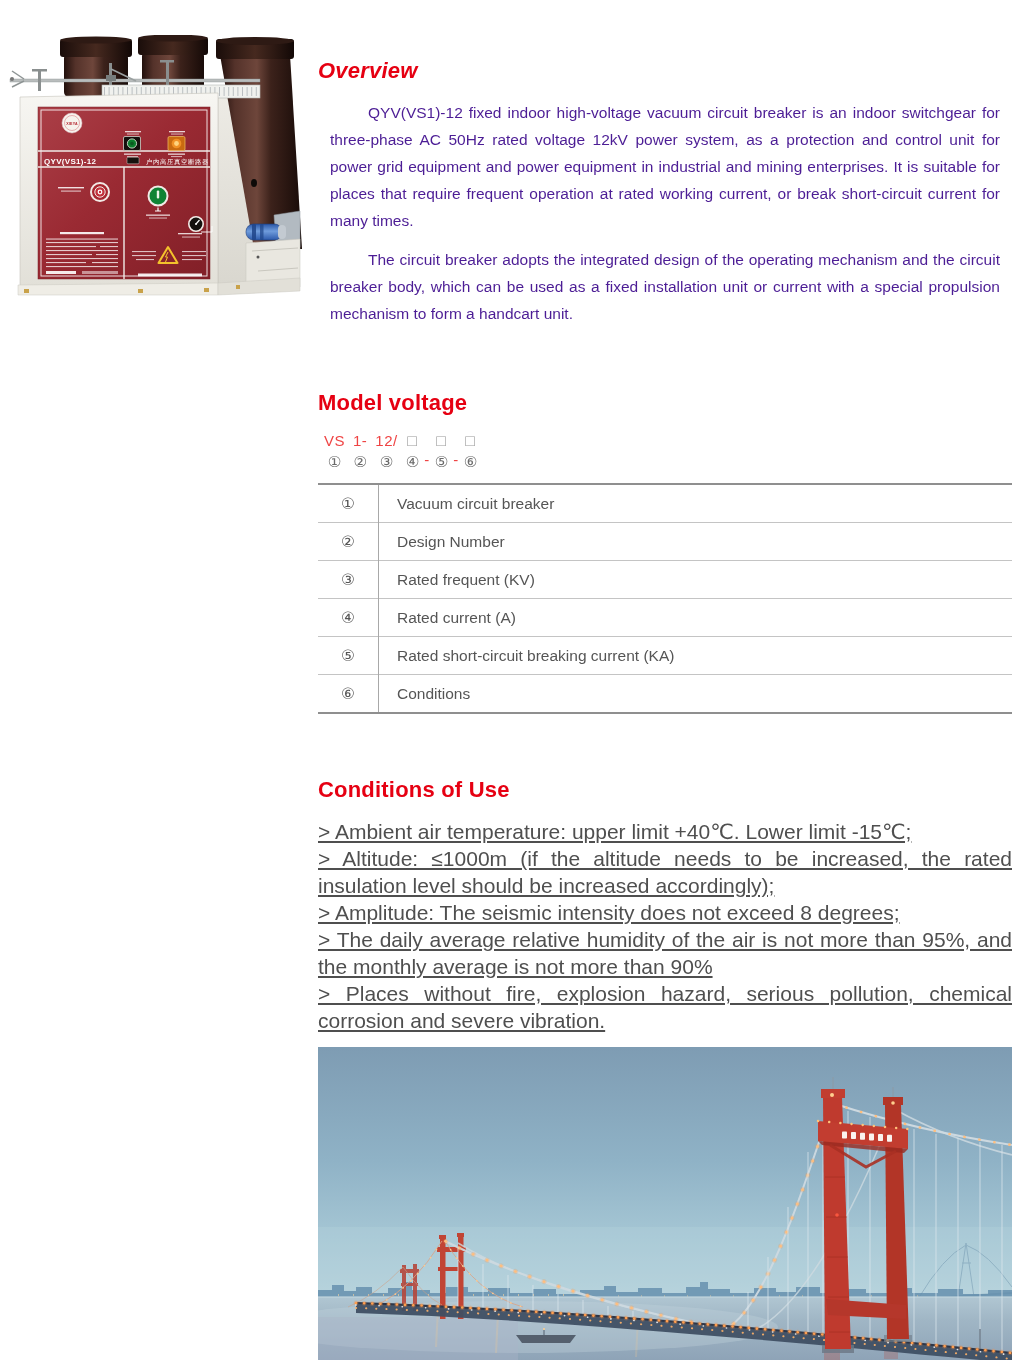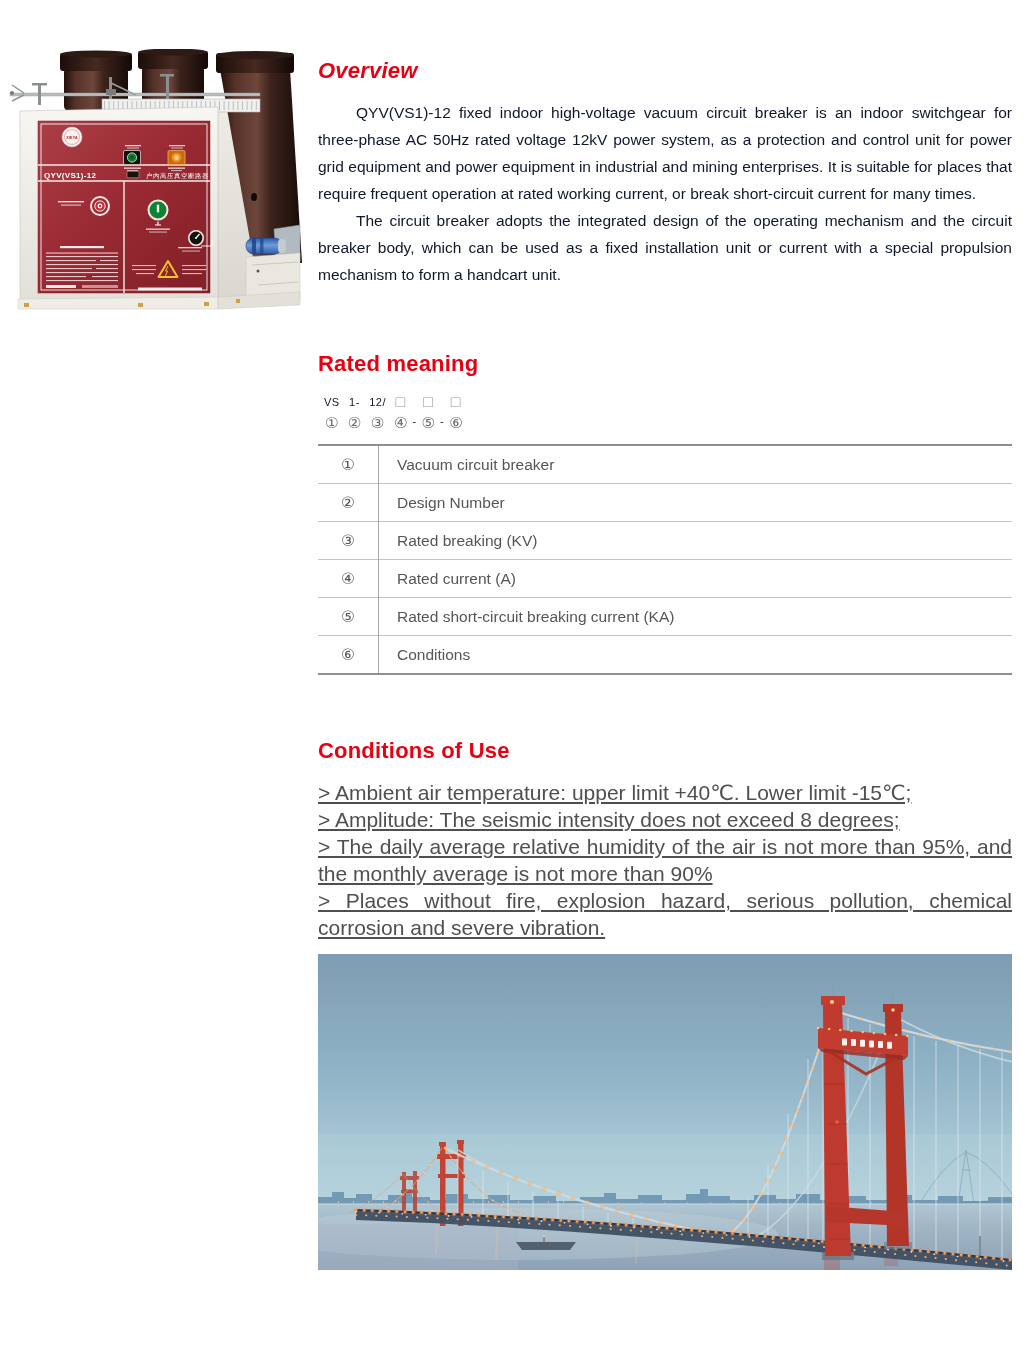--- a/index.html
+++ b/index.html
@@ -1,40 +1,40 @@
 <!DOCTYPE html>
 <html><head>
 <meta charset="utf-8">
 <style>
   html,body{margin:0;padding:0;background:#ffffff;}
   body{
     width:1023px;height:1360px;position:relative;
     font-family:"Liberation Sans","DejaVu Sans",sans-serif;
     -webkit-font-smoothing:antialiased;
   }
-  .product-figure{position:absolute;left:8px;top:49px;width:296px;height:266px;}
+  .product-figure{position:absolute;left:8px;top:35px;width:296px;height:266px;}
   .product-figure svg{display:block;width:296px;height:266px;}
   .content{position:absolute;left:318px;top:0;width:694px;}
   h2.sec{
     font-size:22px;line-height:26px;font-weight:bold;color:#e60012;
     margin:0 0 15px 0;letter-spacing:.2px;
   }
   h2.sec.first{margin-top:58px;font-style:italic;}
   h2.sec.gap{margin-top:63px;}
   .body-p{
-    margin:0;font-size:15.5px;line-height:27px;color:#0f172a;
+    margin:12px;font-size:15.5px;line-height:27px;color:#4c1d95;
     text-align:justify;text-indent:38px;
   }
   .cond-p{
     margin:0;font-size:21px;line-height:27px;color:#4f4f4f;text-align:justify;text-decoration:underline;
   }
   
   .code-row{display:flex;align-items:flex-end;margin:2px 0 0 2px;}
   .code-part{display:inline-block;text-align:center;padding:0 4px;}
-  .code-part .t{display:block;font-size:11px;line-height:20px;color:#0f172a;letter-spacing:.5px;}
+  .code-part .t{display:block;font-size:15px;line-height:20px;color:#ef4444;letter-spacing:.5px;}
   .code-part .t.square{color:#9a9a9a;font-size:16px;}
   .code-part .m{display:block;font-size:15px;line-height:19px;color:#6a6a6a;margin-top:1px;}
   .code-part.dash{padding:0 1px;}
   
   table.model{
     width:100%;border-collapse:collapse;margin-top:12px;
     border-top:2px solid #8f8f8f;border-bottom:2px solid #8f8f8f;
   }
   table.model td{height:35px;font-size:15.5px;color:#555555;}
   table.model tr + tr td{border-top:1px solid #c4c4c4;}
@@ -229,21 +229,21 @@
   <rect x="228" y="250" width="4" height="4" fill="#c9a24a"></rect>
 </svg>
 </div>
 
 <div class="content">
 
   <h2 class="sec first">Overview</h2>
   <p class="body-p">QYV(VS1)-12 fixed indoor high-voltage vacuum circuit breaker is an indoor switchgear for three-phase AC 50Hz rated voltage 12kV power system, as a protection and control unit for power grid equipment and power equipment in industrial and mining enterprises. It is suitable for places that require frequent operation at rated working current, or break short-circuit current for many times.</p>
   <p class="body-p">The circuit breaker adopts the integrated design of the operating mechanism and the circuit breaker body, which can be used as a fixed installation unit or current with a special propulsion mechanism to form a handcart unit.</p>
 
-  <h2 class="sec gap">Rated meaning</h2>
+  <h2 class="sec gap">Model voltage</h2>
 
   <div class="code-row">
     <span class="code-part">
       <span class="t">VS</span>
       <span class="m">①</span>
     </span>
     <span class="code-part">
       <span class="t">1-</span>
       <span class="m">②</span>
     </span>
@@ -278,39 +278,40 @@
       <tr>
         <td class="num">①</td>
         <td class="desc">Vacuum circuit breaker</td>
       </tr>
       <tr>
         <td class="num">②</td>
         <td class="desc">Design Number</td>
       </tr>
       <tr>
         <td class="num">③</td>
-        <td class="desc">Rated breaking (KV)</td>
+        <td class="desc">Rated frequent (KV)</td>
       </tr>
       <tr>
         <td class="num">④</td>
         <td class="desc">Rated current (A)</td>
       </tr>
       <tr>
         <td class="num">⑤</td>
         <td class="desc">Rated short-circuit breaking current (KA)</td>
       </tr>
       <tr>
         <td class="num">⑥</td>
         <td class="desc">Conditions</td>
       </tr>
     </tbody>
   </table>
 
   <h2 class="sec gap">Conditions of Use</h2>
   <p class="cond-p">&gt; Ambient air temperature: upper limit +40℃. Lower limit -15℃;</p>
+  <p class="cond-p">&gt; Altitude: ≤1000m (if the altitude needs to be increased, the rated insulation level should be increased accordingly);</p>
   <p class="cond-p">&gt; Amplitude: The seismic intensity does not exceed 8 degrees;</p>
   <p class="cond-p">&gt; The daily average relative humidity of the air is not more than 95%, and the monthly average is not more than 90%</p>
   <p class="cond-p">&gt; Places without fire, explosion hazard, serious pollution, chemical corrosion and severe vibration.</p>
 
   <div class="bridge-figure">
   <svg viewBox="0 0 694 316" xmlns="http://www.w3.org/2000/svg">
     <defs>
       <linearGradient id="gSky" x1="0" y1="0" x2="0" y2="1">
         <stop offset="0" stop-color="#7e9cb3"></stop>
             <stop offset=".45" stop-color="#8fb2c6"></stop>

